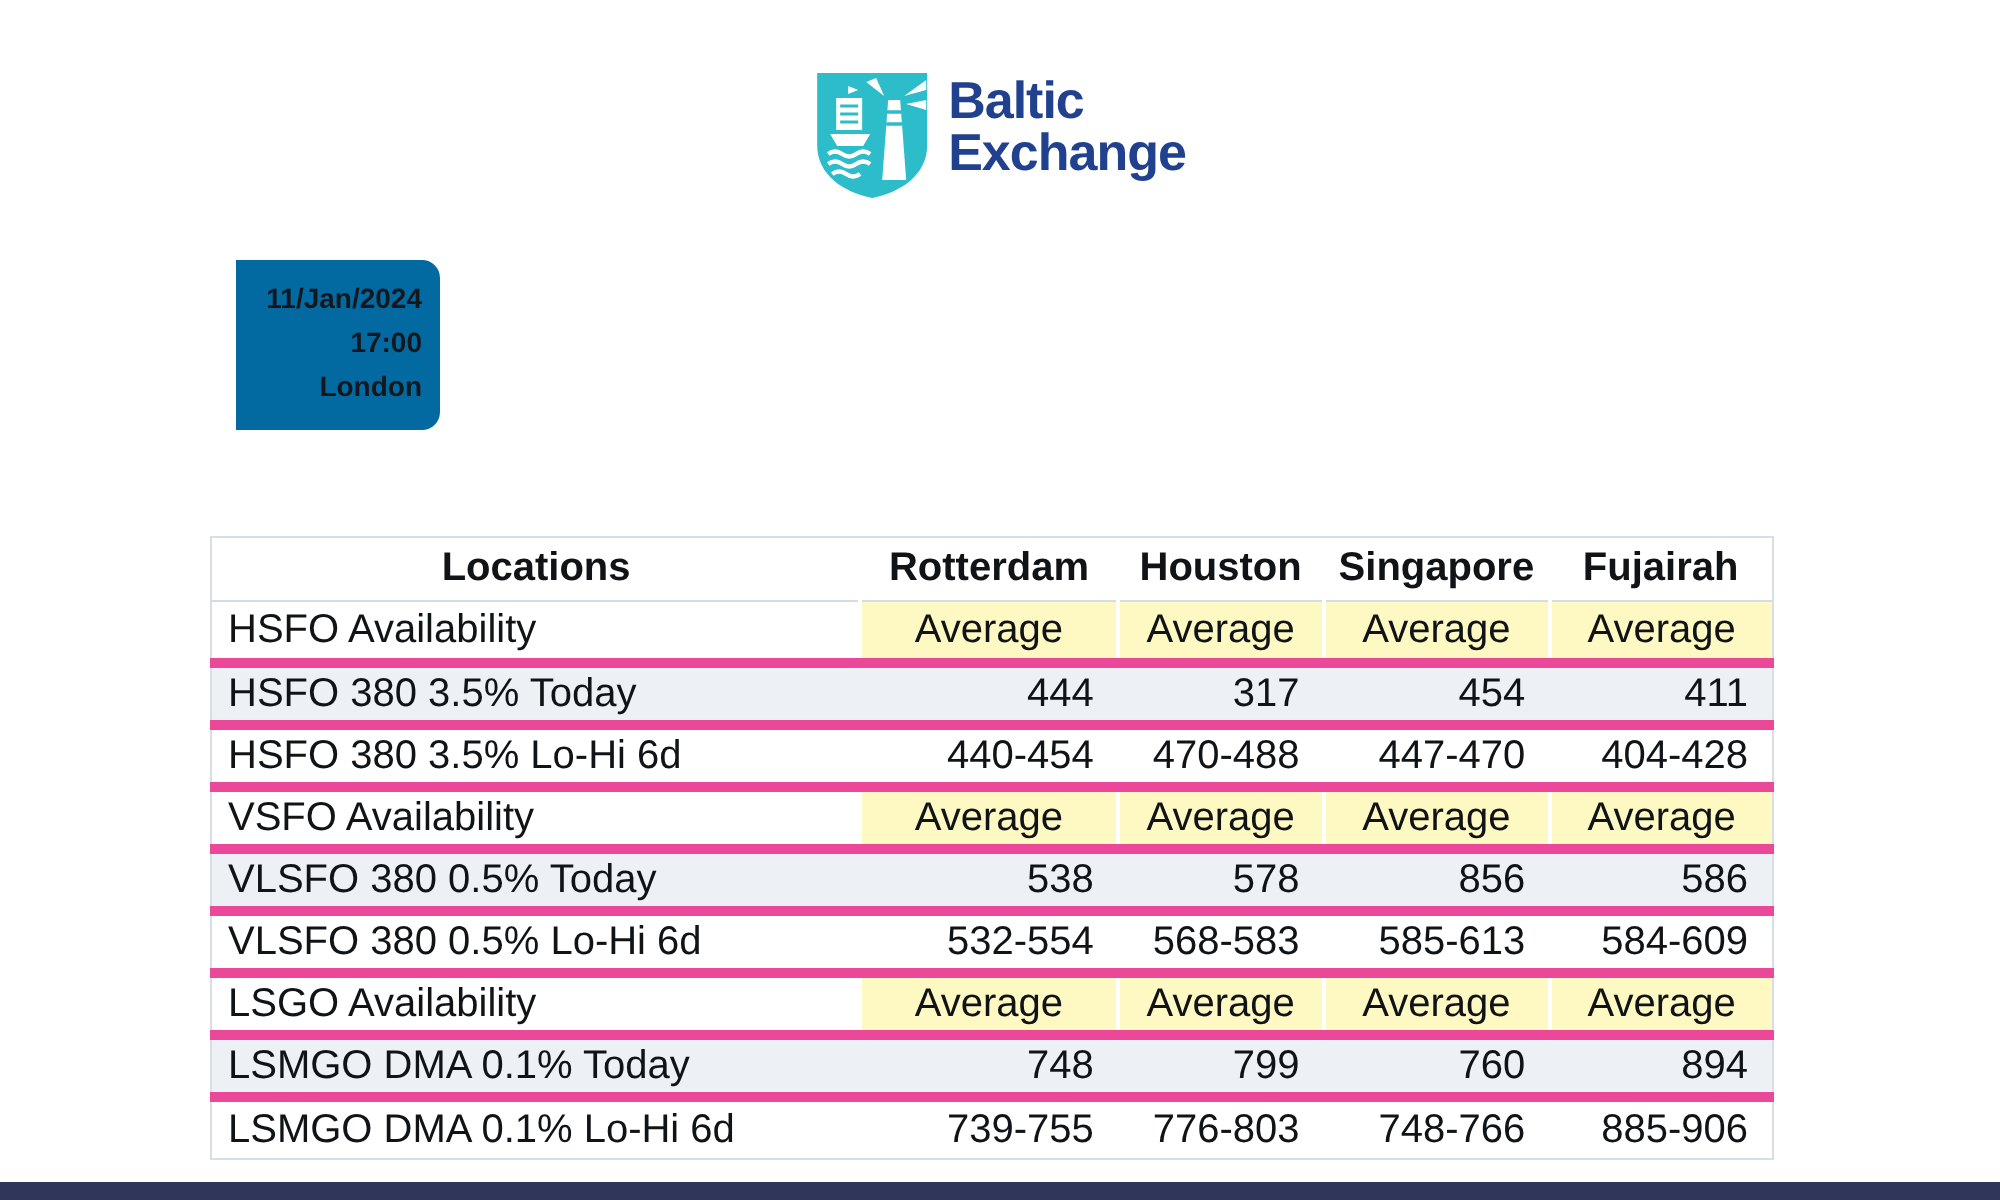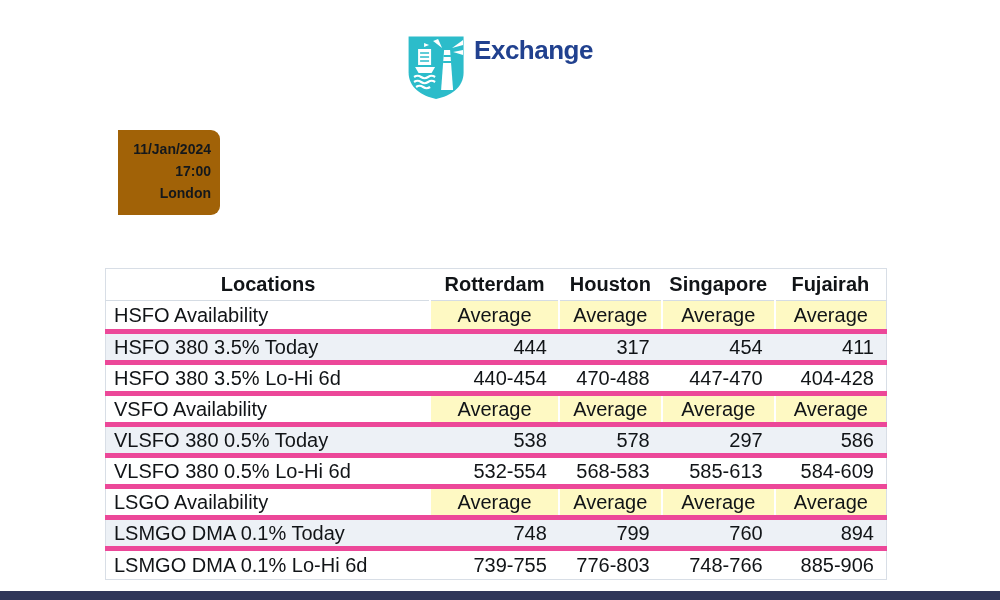--- a/index.html
+++ b/index.html
@@ -55,21 +55,21 @@
     padding: 13px 0 0 17px;
   }
   .report-bar-title h1 {
     color: #ffffff;
     font-size: 21px;
     font-weight: bold;
     letter-spacing: 0.2px;
   }
   .report-bar-date {
     width: 102px;
-    background: #a16207;
+    background: #0369a1;
     border-radius: 0 9px 9px 0;
     padding: 8px 9px 0 0;
     text-align: right;
     font-size: 14px;
     font-weight: bold;
     color: #14181c;
     line-height: 22px;
   }
 
   
@@ -137,20 +137,21 @@
 
       <path d="M37 15 h6 l3 40 h-12 Z" fill="#ffffff"></path>
       <path d="M36.4 21 h7.4 M36 27 h8.2" stroke="#2cbcca" stroke-width="1.8"></path>
 
       <path d="M45 13 L56 5 L56 10 Z" fill="#ffffff"></path>
       <path d="M46 17 L56 15 L56 20 Z" fill="#ffffff"></path>
       <path d="M35 13 L26 6 L31 4 Z" fill="#ffffff"></path>
     </svg>
   </div>
   <div class="logo-text-block">
+    <div class="logo-name">Baltic</div>
     <div class="logo-name">Exchange</div>
   </div>
 </div>
 
 <div class="report-bar">
   <div class="report-bar-date">
     <div>11/Jan/2024</div>
     <div>17:00</div>
     <div>London</div>
   </div>
@@ -199,21 +200,21 @@
         <td class="cell-label">VSFO Availability</td>
         <td class="cell-value">Average</td>
         <td class="cell-value">Average</td>
         <td class="cell-value">Average</td>
         <td class="cell-value">Average</td>
       </tr>
       <tr class="row-today">
         <td class="cell-label">VLSFO 380 0.5% Today</td>
         <td class="cell-value">538</td>
         <td class="cell-value">578</td>
-        <td class="cell-value">297</td>
+        <td class="cell-value">856</td>
         <td class="cell-value">586</td>
       </tr>
       <tr class="row-lohi">
         <td class="cell-label">VLSFO 380 0.5% Lo-Hi 6d</td>
         <td class="cell-value">532-554</td>
         <td class="cell-value">568-583</td>
         <td class="cell-value">585-613</td>
         <td class="cell-value">584-609</td>
       </tr>
       <tr class="row-availability">

